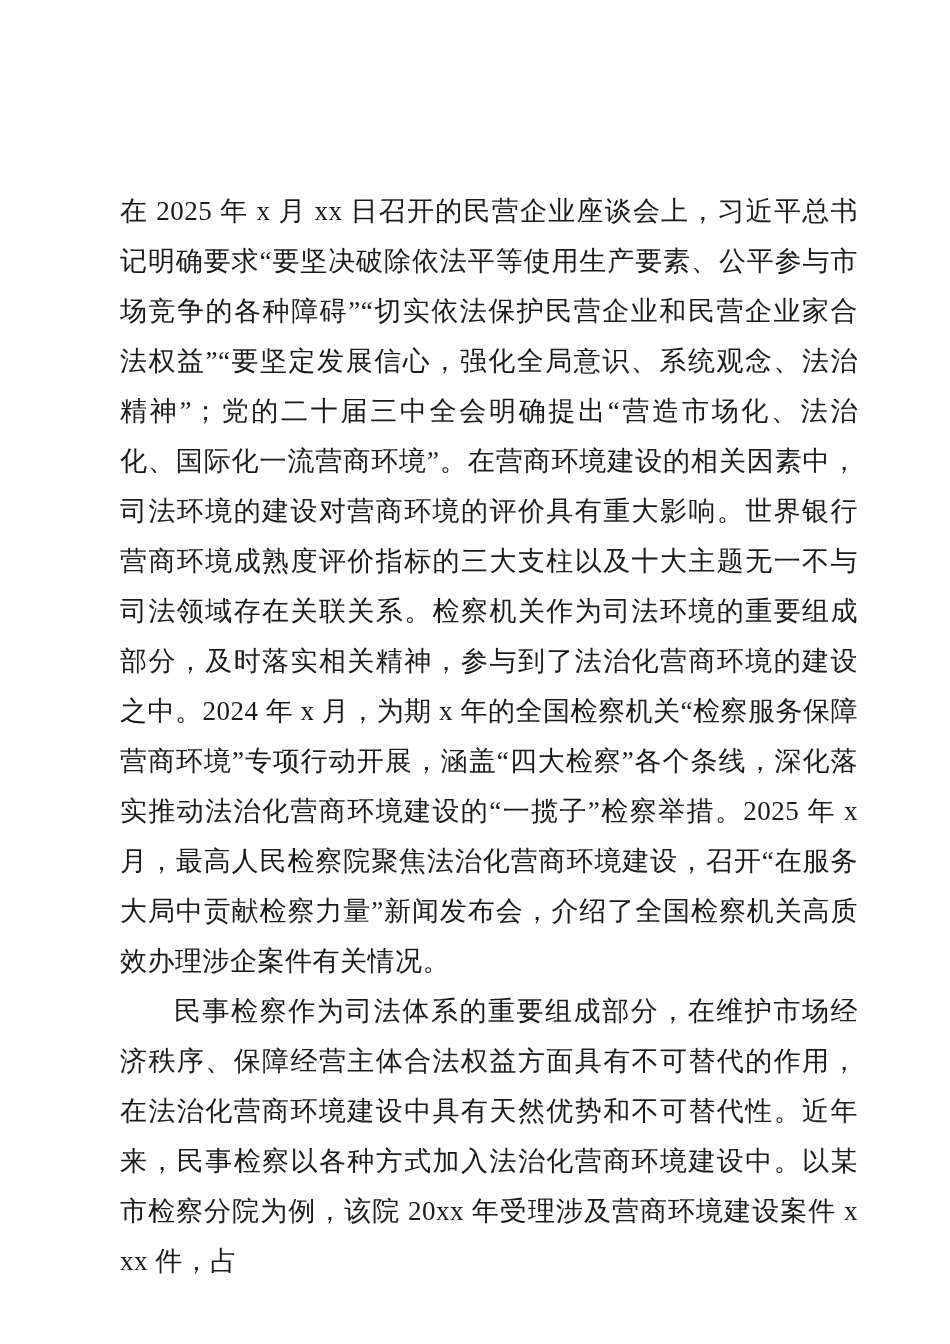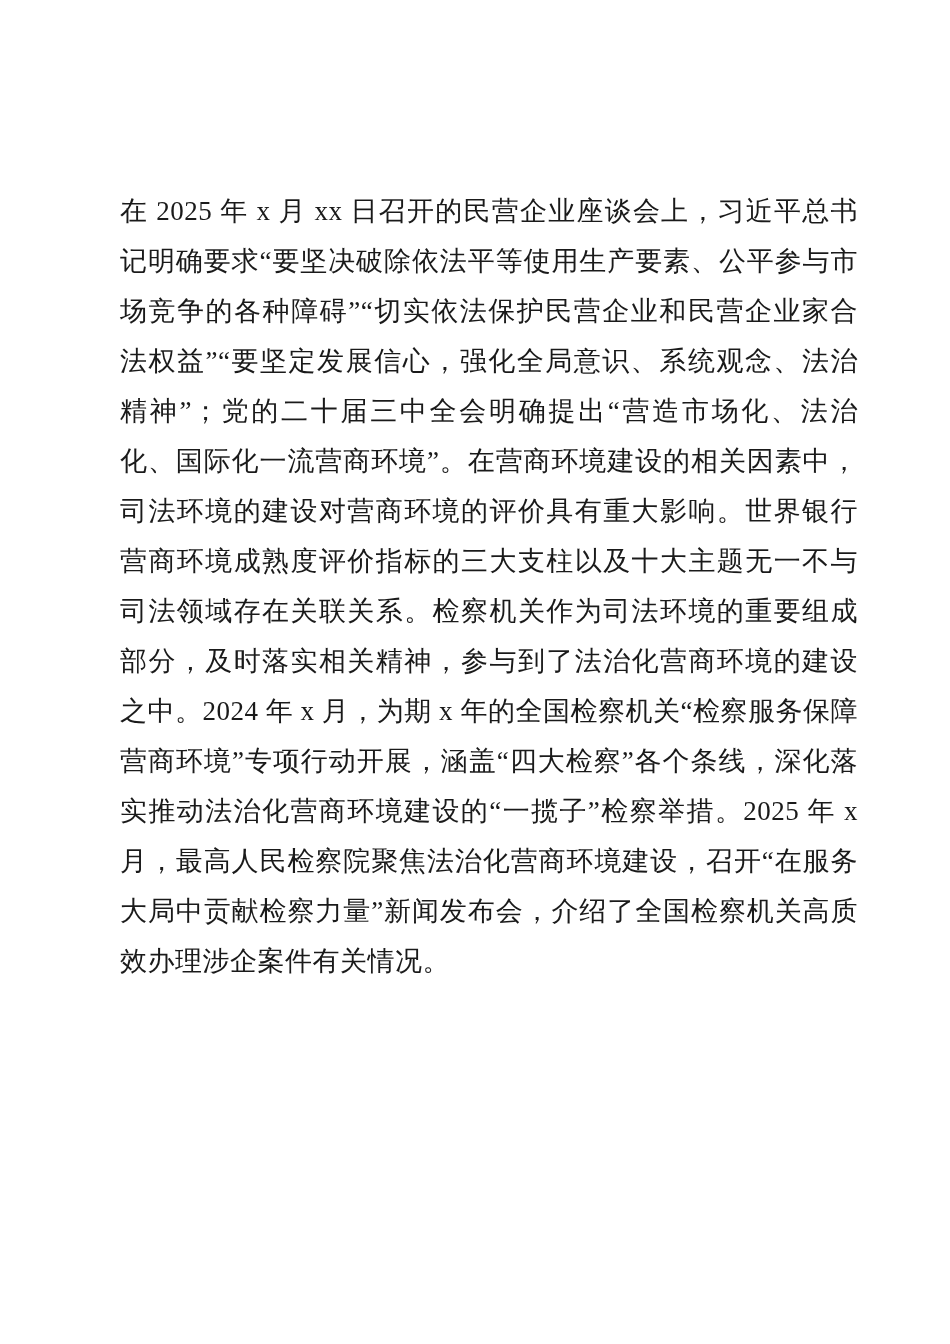--- a/index.html
+++ b/index.html
@@ -35,13 +35,14 @@
     }
     .para.indent {
       text-indent: 2em;
     }
   </style>
 </head>
 <body>
 
 <div class="page">
   <p class="para">在 2025 年 x 月 xx 日召开的民营企业座谈会上，习近平总书记明确要求“要坚决破除依法平等使用生产要素、公平参与市场竞争的各种障碍”“切实依法保护民营企业和民营企业家合法权益”“要坚定发展信心，强化全局意识、系统观念、法治精神”；党的二十届三中全会明确提出“营造市场化、法治化、国际化一流营商环境”。在营商环境建设的相关因素中，司法环境的建设对营商环境的评价具有重大影响。世界银行营商环境成熟度评价指标的三大支柱以及十大主题无一不与司法领域存在关联关系。检察机关作为司法环境的重要组成部分，及时落实相关精神，参与到了法治化营商环境的建设之中。2024 年 x 月，为期 x 年的全国检察机关“检察服务保障营商环境”专项行动开展，涵盖“四大检察”各个条线，深化落实推动法治化营商环境建设的“一揽子”检察举措。2025 年 x 月，最高人民检察院聚焦法治化营商环境建设，召开“在服务大局中贡献检察力量”新闻发布会，介绍了全国检察机关高质效办理涉企案件有关情况。</p>
+  <p class="para indent">民事检察作为司法体系的重要组成部分，在维护市场经济秩序、保障经营主体合法权益方面具有不可替代的作用，在法治化营商环境建设中具有天然优势和不可替代性。近年来，民事检察以各种方式加入法治化营商环境建设中。以某市检察分院为例，该院 20xx 年受理涉及营商环境建设案件 xxx 件，占</p>
 </div>
 
 </body></html>

